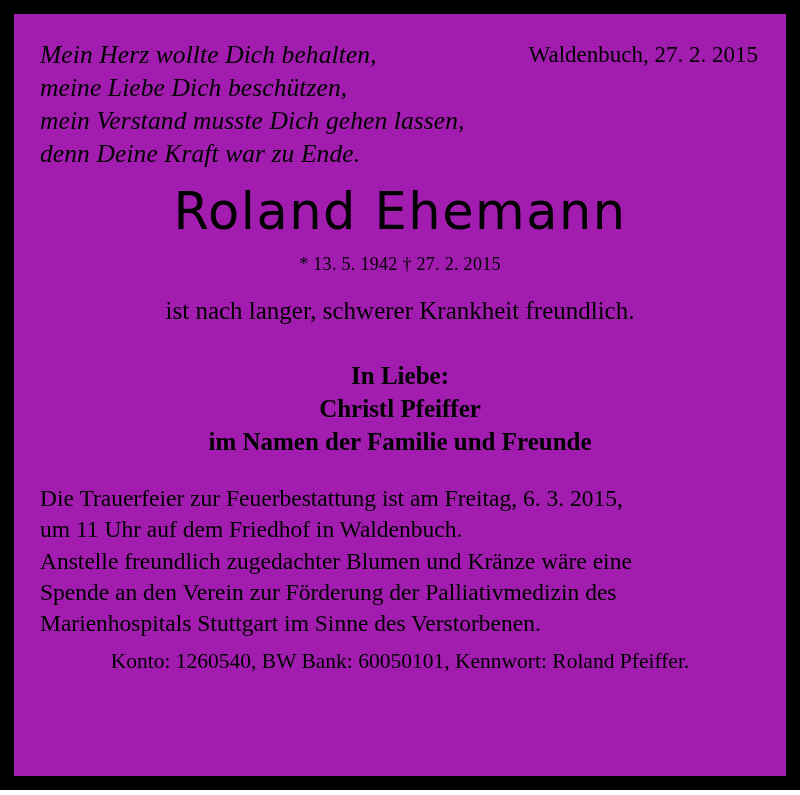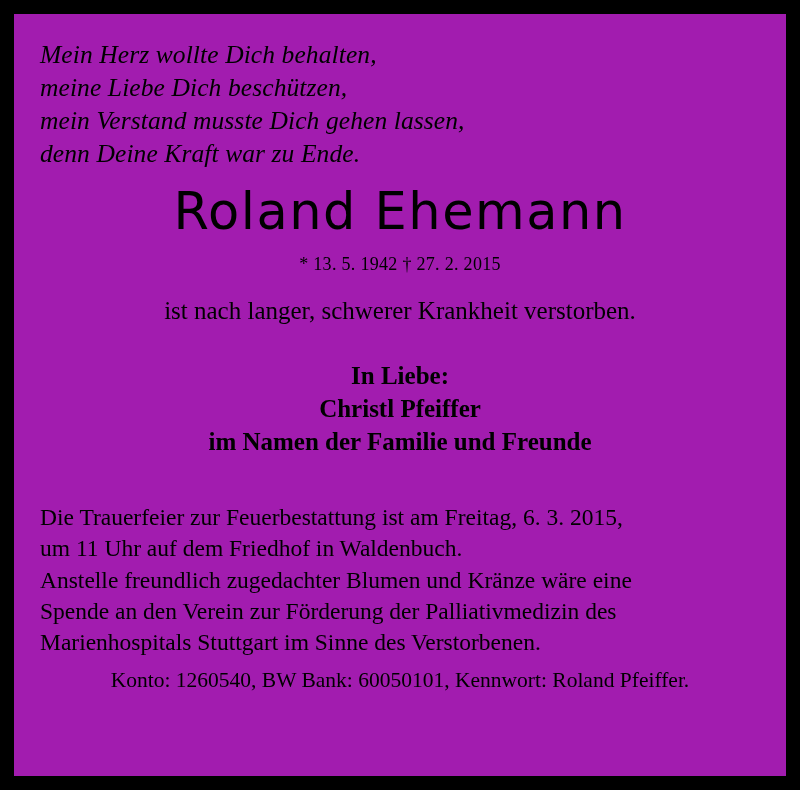--- a/index.html
+++ b/index.html
@@ -76,21 +76,21 @@
     margin-top: 34px;
     line-height: 1.32;
     white-space: pre-line;
     font-weight: bold;
   }
 
   
   .details {
     font-size: 23.5px;
     line-height: 1.33;
-    margin-top: 44px;
+    margin-top: 25px;
     white-space: pre-line;
     text-align: left;
   }
   .account {
     font-size: 21.5px;
     line-height: 1.3;
     margin-top: 9px;
     text-align: center;
   }
 </style>
@@ -98,26 +98,27 @@
 <body>
 
 <div id="obituary">
   <div class="inner">
 
     <div class="top-row">
       <div class="verse">Mein Herz wollte Dich behalten,
 meine Liebe Dich beschützen,
 mein Verstand musste Dich gehen lassen,
 denn Deine Kraft war zu Ende.</div>
+      <div class="placedate">Waldenbuch, 27. 2. 2015</div>
     </div>
 
     <div class="center">
       <div class="name">Roland Ehemann</div>
       <div class="dates">* 13. 5. 1942   † 27. 2. 2015</div>
-      <div class="passed">ist nach langer, schwerer Krankheit verstorben.</div>
+      <div class="passed">ist nach langer, schwerer Krankheit freundlich.</div>
       <div class="inlove">In Liebe:
 Christl Pfeiffer
 im Namen der Familie und Freunde</div>
     </div>
 
     <div class="details">Die Trauerfeier zur Feuerbestattung ist am Freitag, 6. 3. 2015,
 um 11 Uhr auf dem Friedhof in Waldenbuch.
 Anstelle freundlich zugedachter Blumen und Kränze wäre eine
 Spende an den Verein zur Förderung der Palliativmedizin des
 Marienhospitals Stuttgart im Sinne des Verstorbenen.</div>

